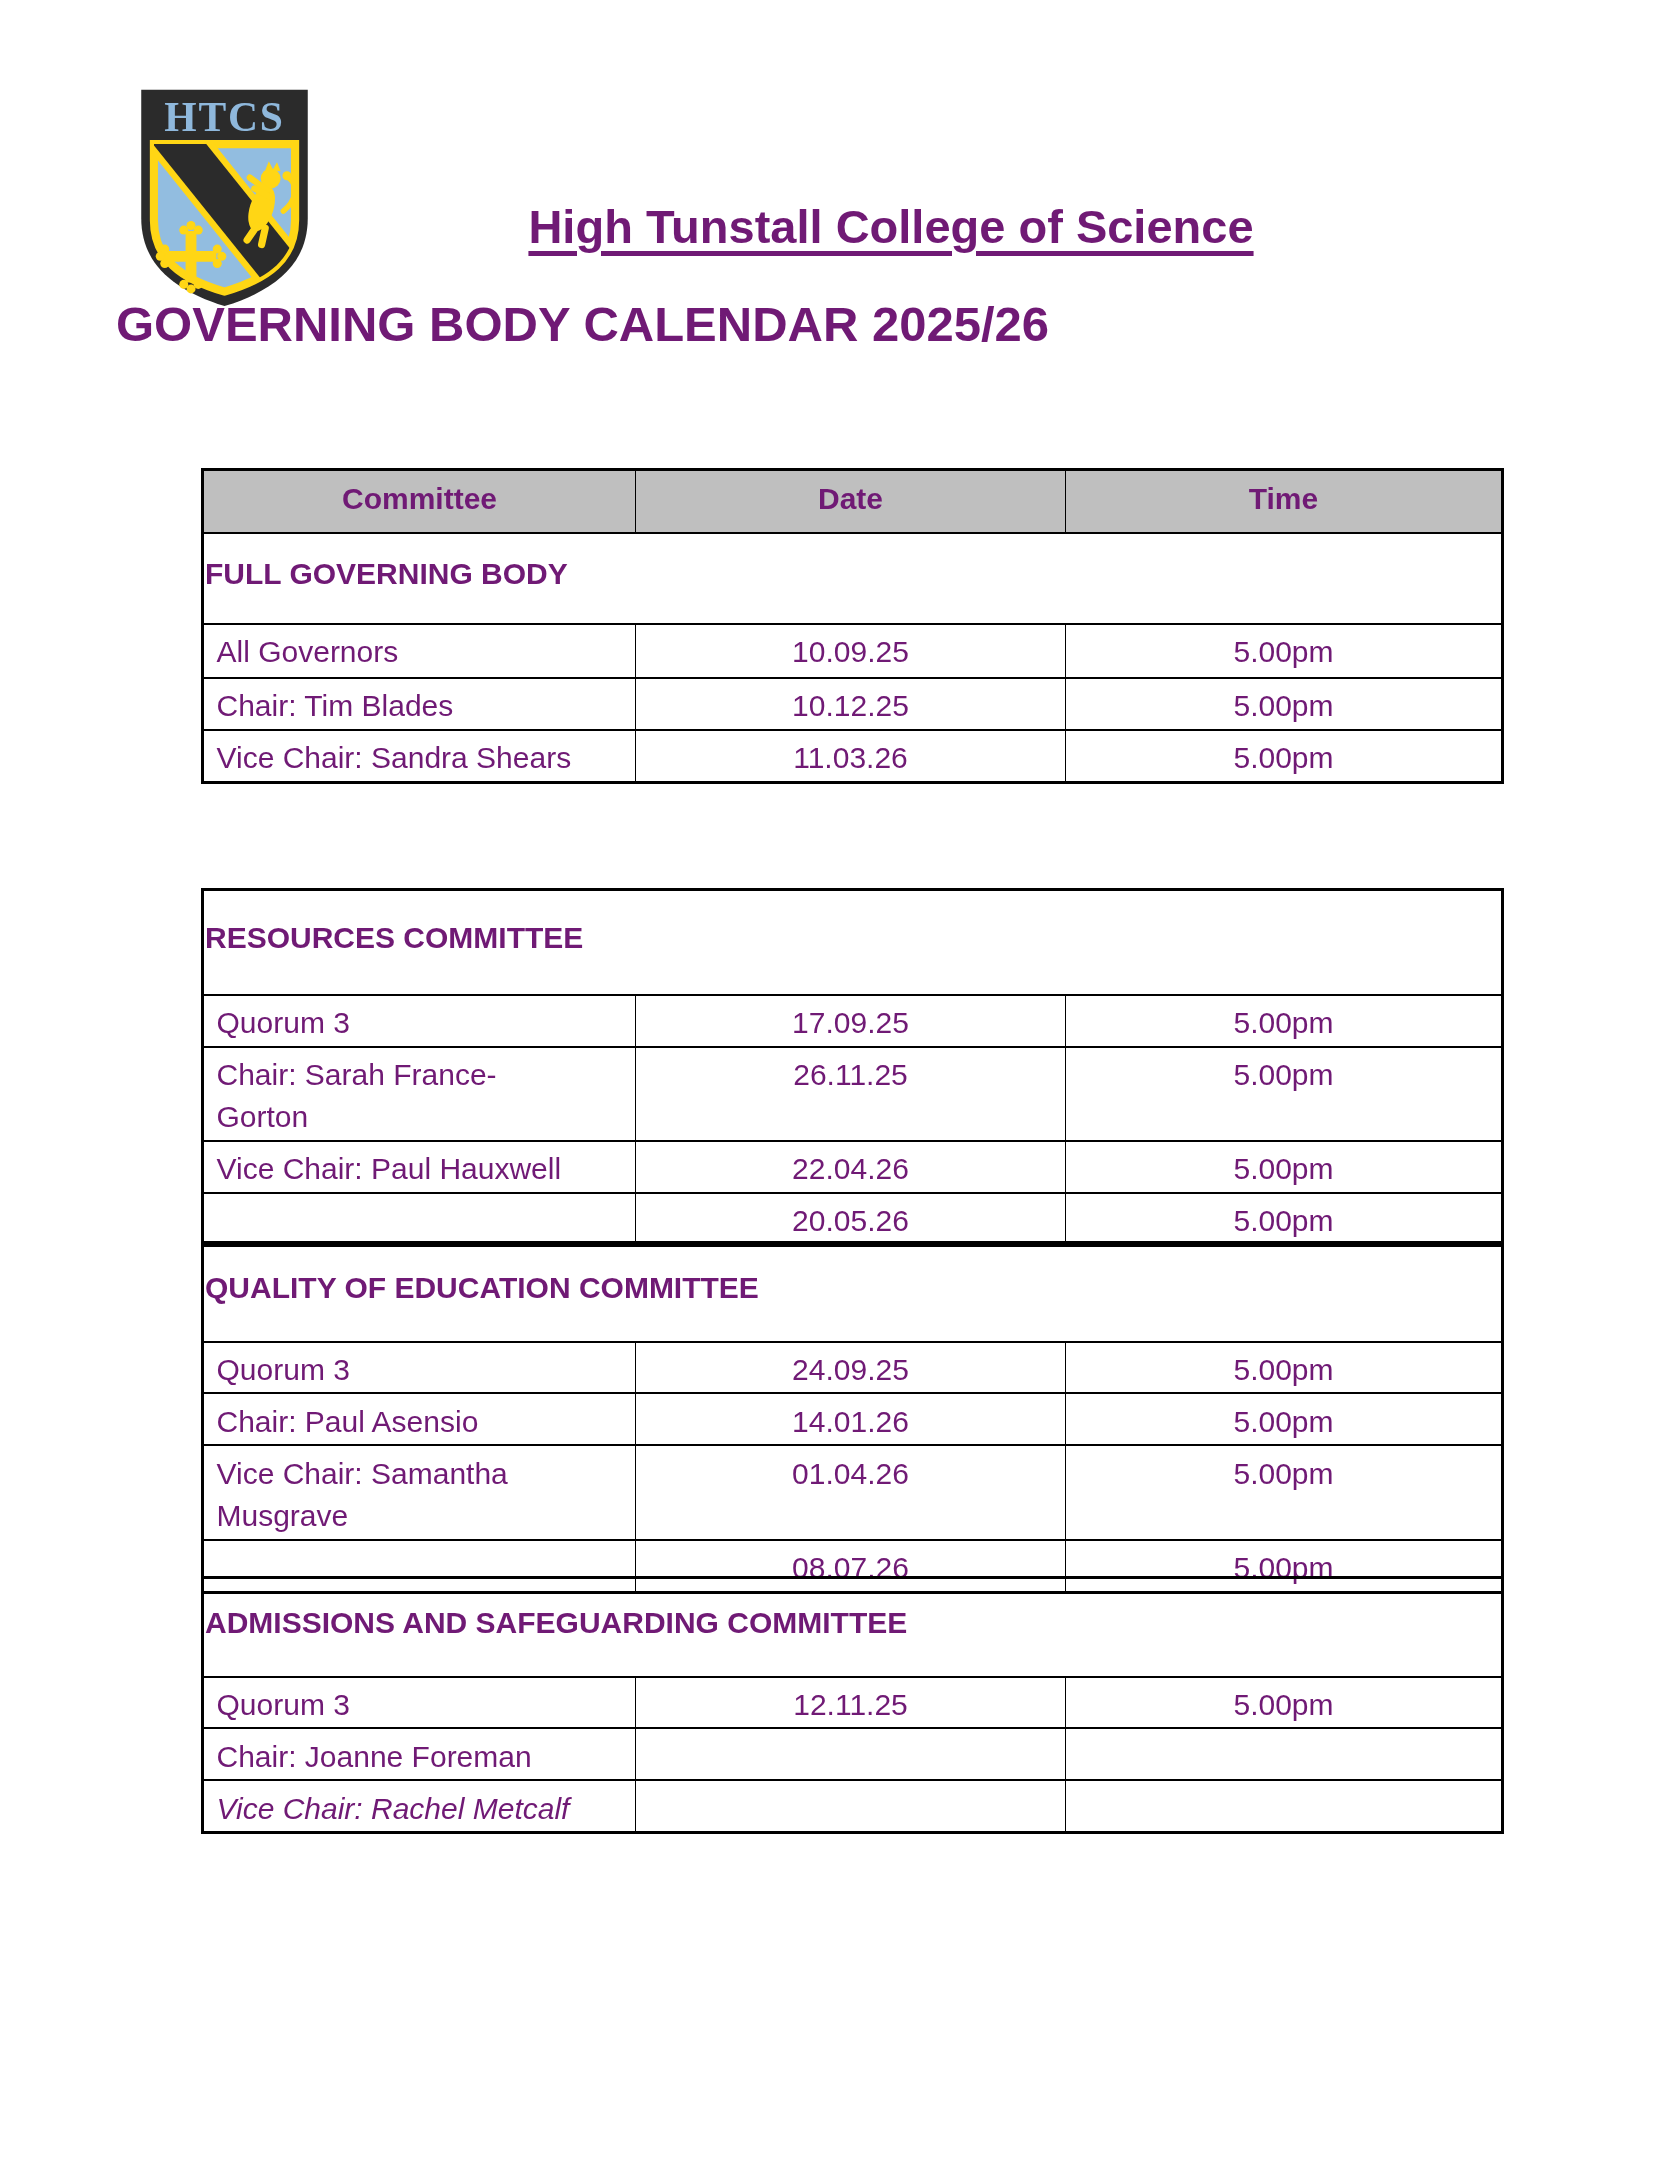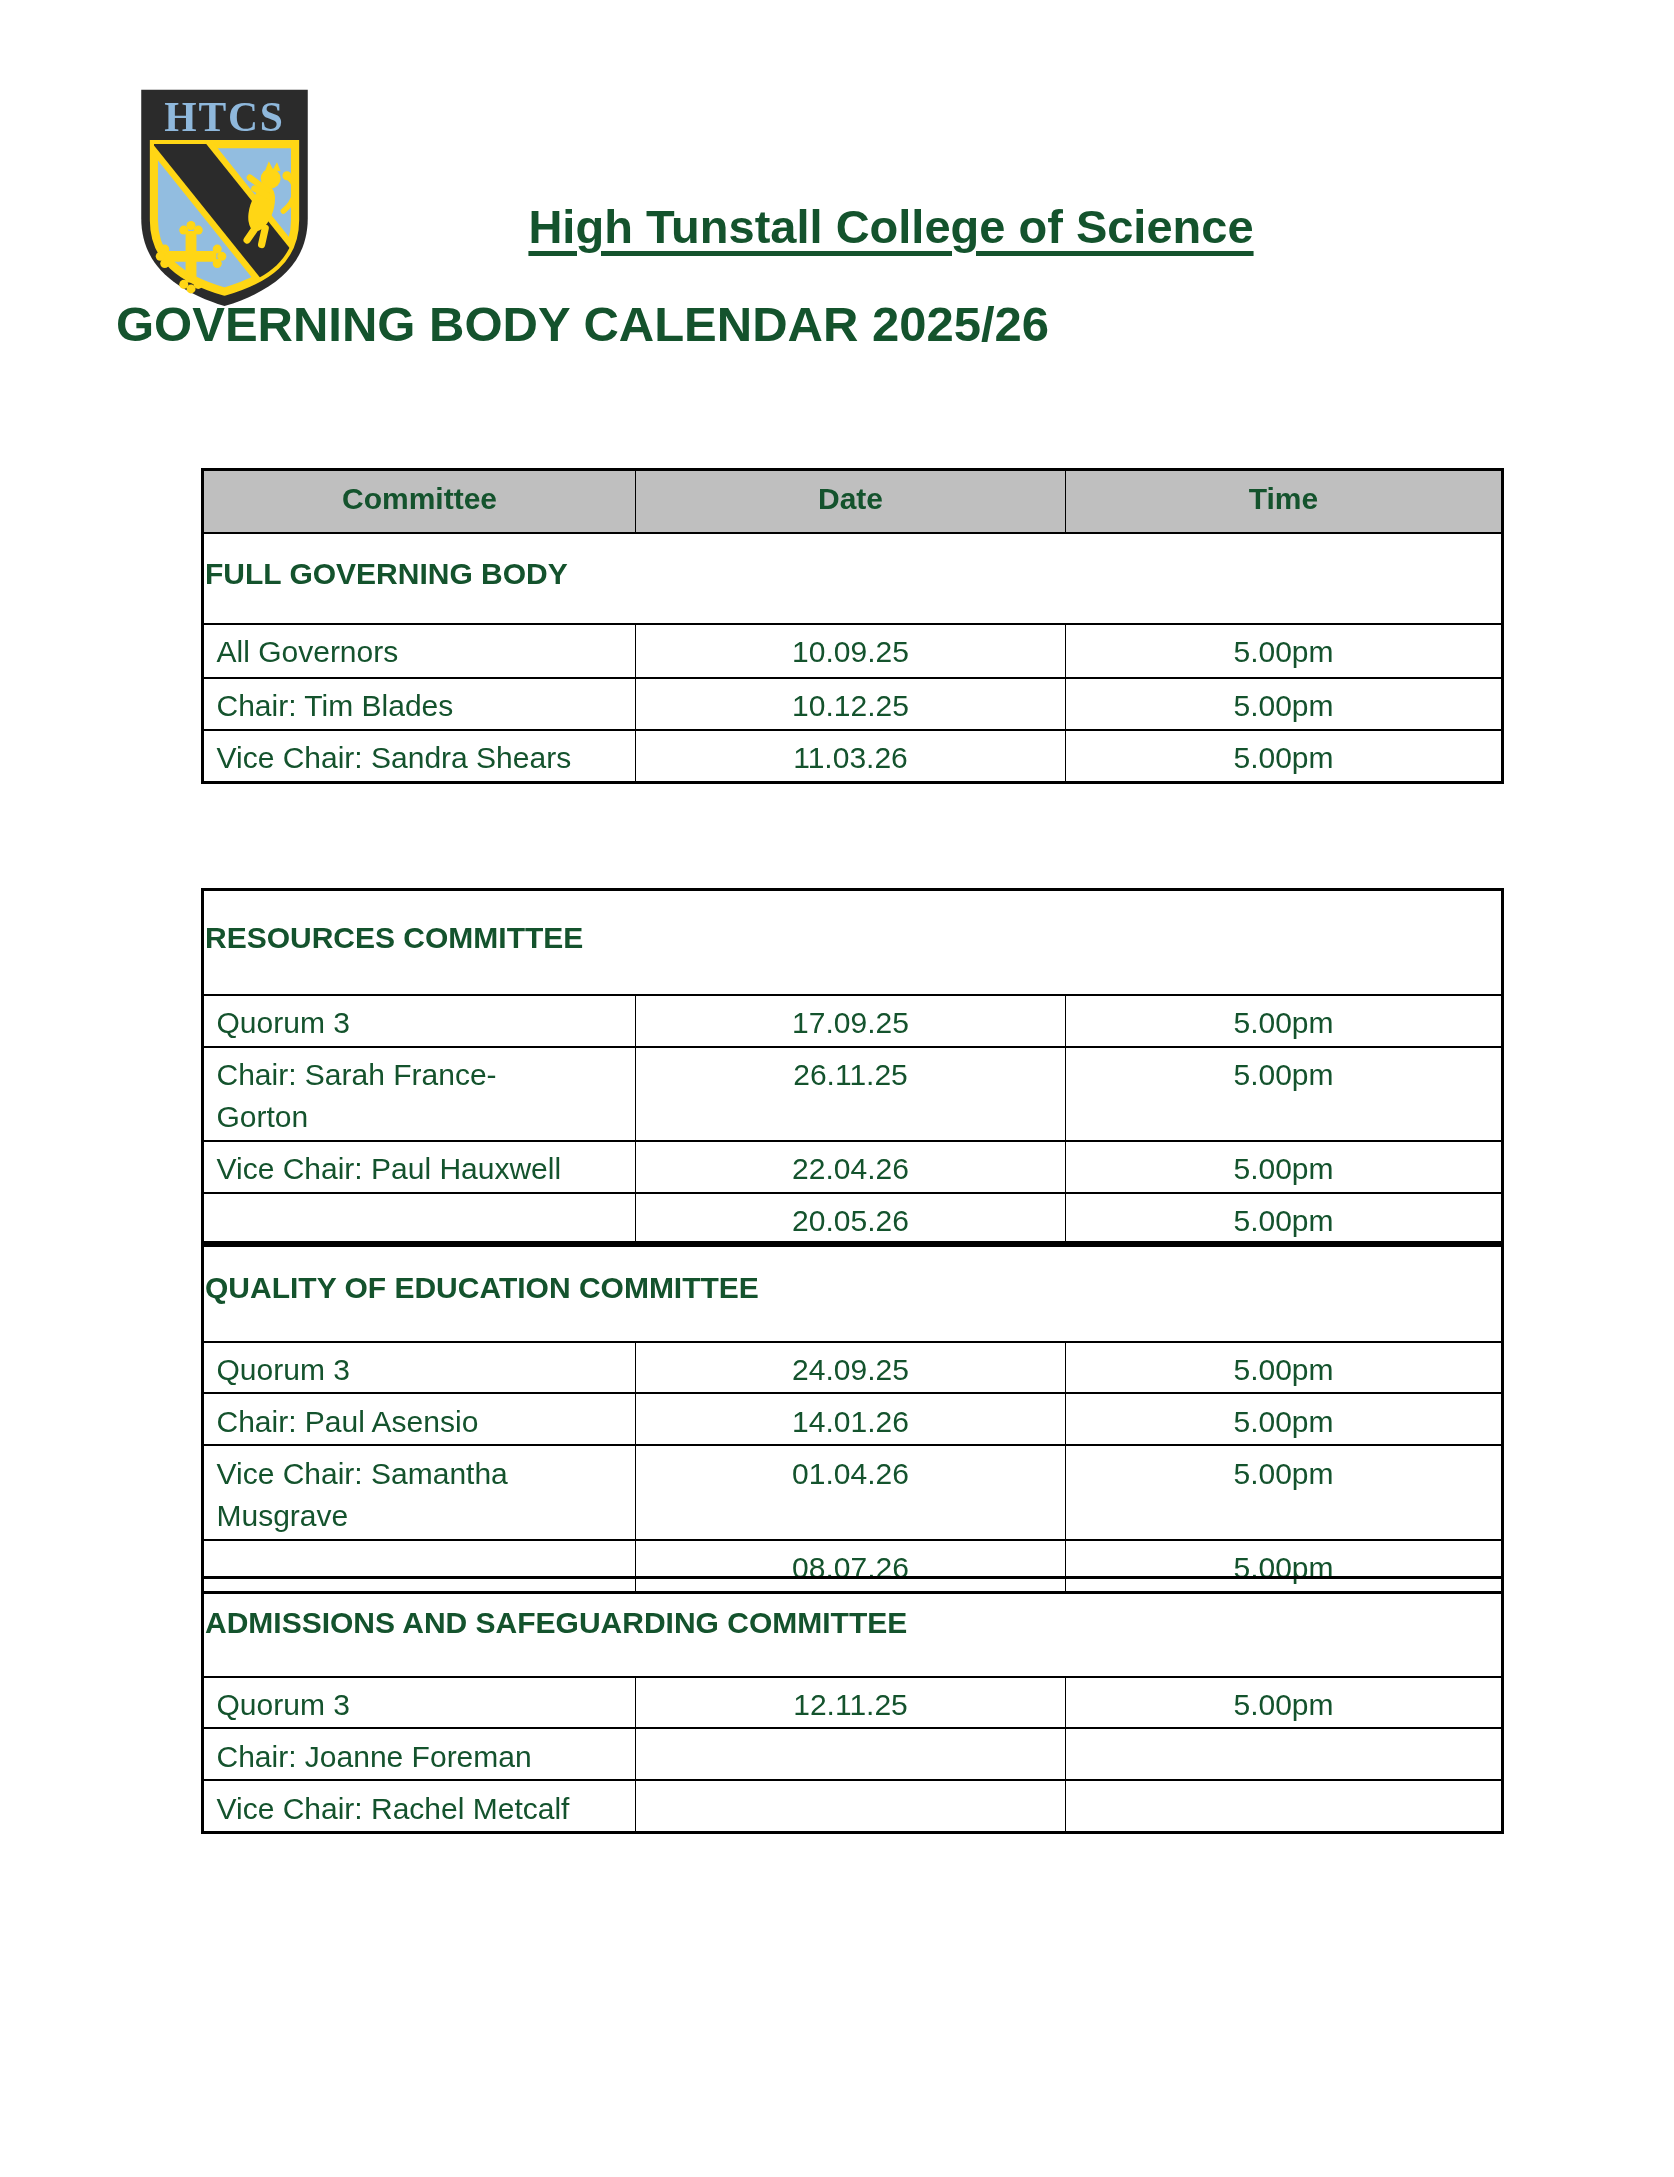--- a/index.html
+++ b/index.html
@@ -1,21 +1,21 @@
 <!DOCTYPE html>
 <html style="font-size:14.3px"><head>
 <meta charset="utf-8">
 <style>
   html,body{margin:0;padding:0;background:#ffffff;}
   .page{
     position:relative;
     width:1675px;height:2177px;
     background:#ffffff;
     font-family:"Liberation Sans",sans-serif;
-    color:#14532d;
+    color:#701a75;
     overflow:hidden;
   }
 
   
   .logo{position:absolute;left:134px;top:83px;width:181px;height:229px;}
 
   
   .title-wrap{position:absolute;left:107px;right:0;top:199px;text-align:center;}
   .doc-title{
     font-size:47px;font-weight:700;letter-spacing:0px;
@@ -57,21 +57,21 @@
   table.cal td{vertical-align:top;padding-top:6.3px;}
   table.cal td.committee{text-align:left;padding-left:12.5px;padding-right:14px;white-space:pre-line;}
   table.cal td.date,table.cal td.time{text-align:center;}
 
   tr.h60{height:54px;}
   tr.h58{height:52px;}
   tr.h57{height:51px;margin-left:20px;}
   tr.h84{height:75px;}
   tr.h87{height:78px;}
   tr.h54{height:48px;}
-  tr.h53{height:47px;}
+  tr.h53{height:47px;font-style:italic;}
 </style>
 </head>
 <body>
 
 <div class="page">
 
   <div class="logo">
     <svg viewBox="0 0 200 250" width="181" height="229">
       <defs>
         <clipPath id="innerShield">

